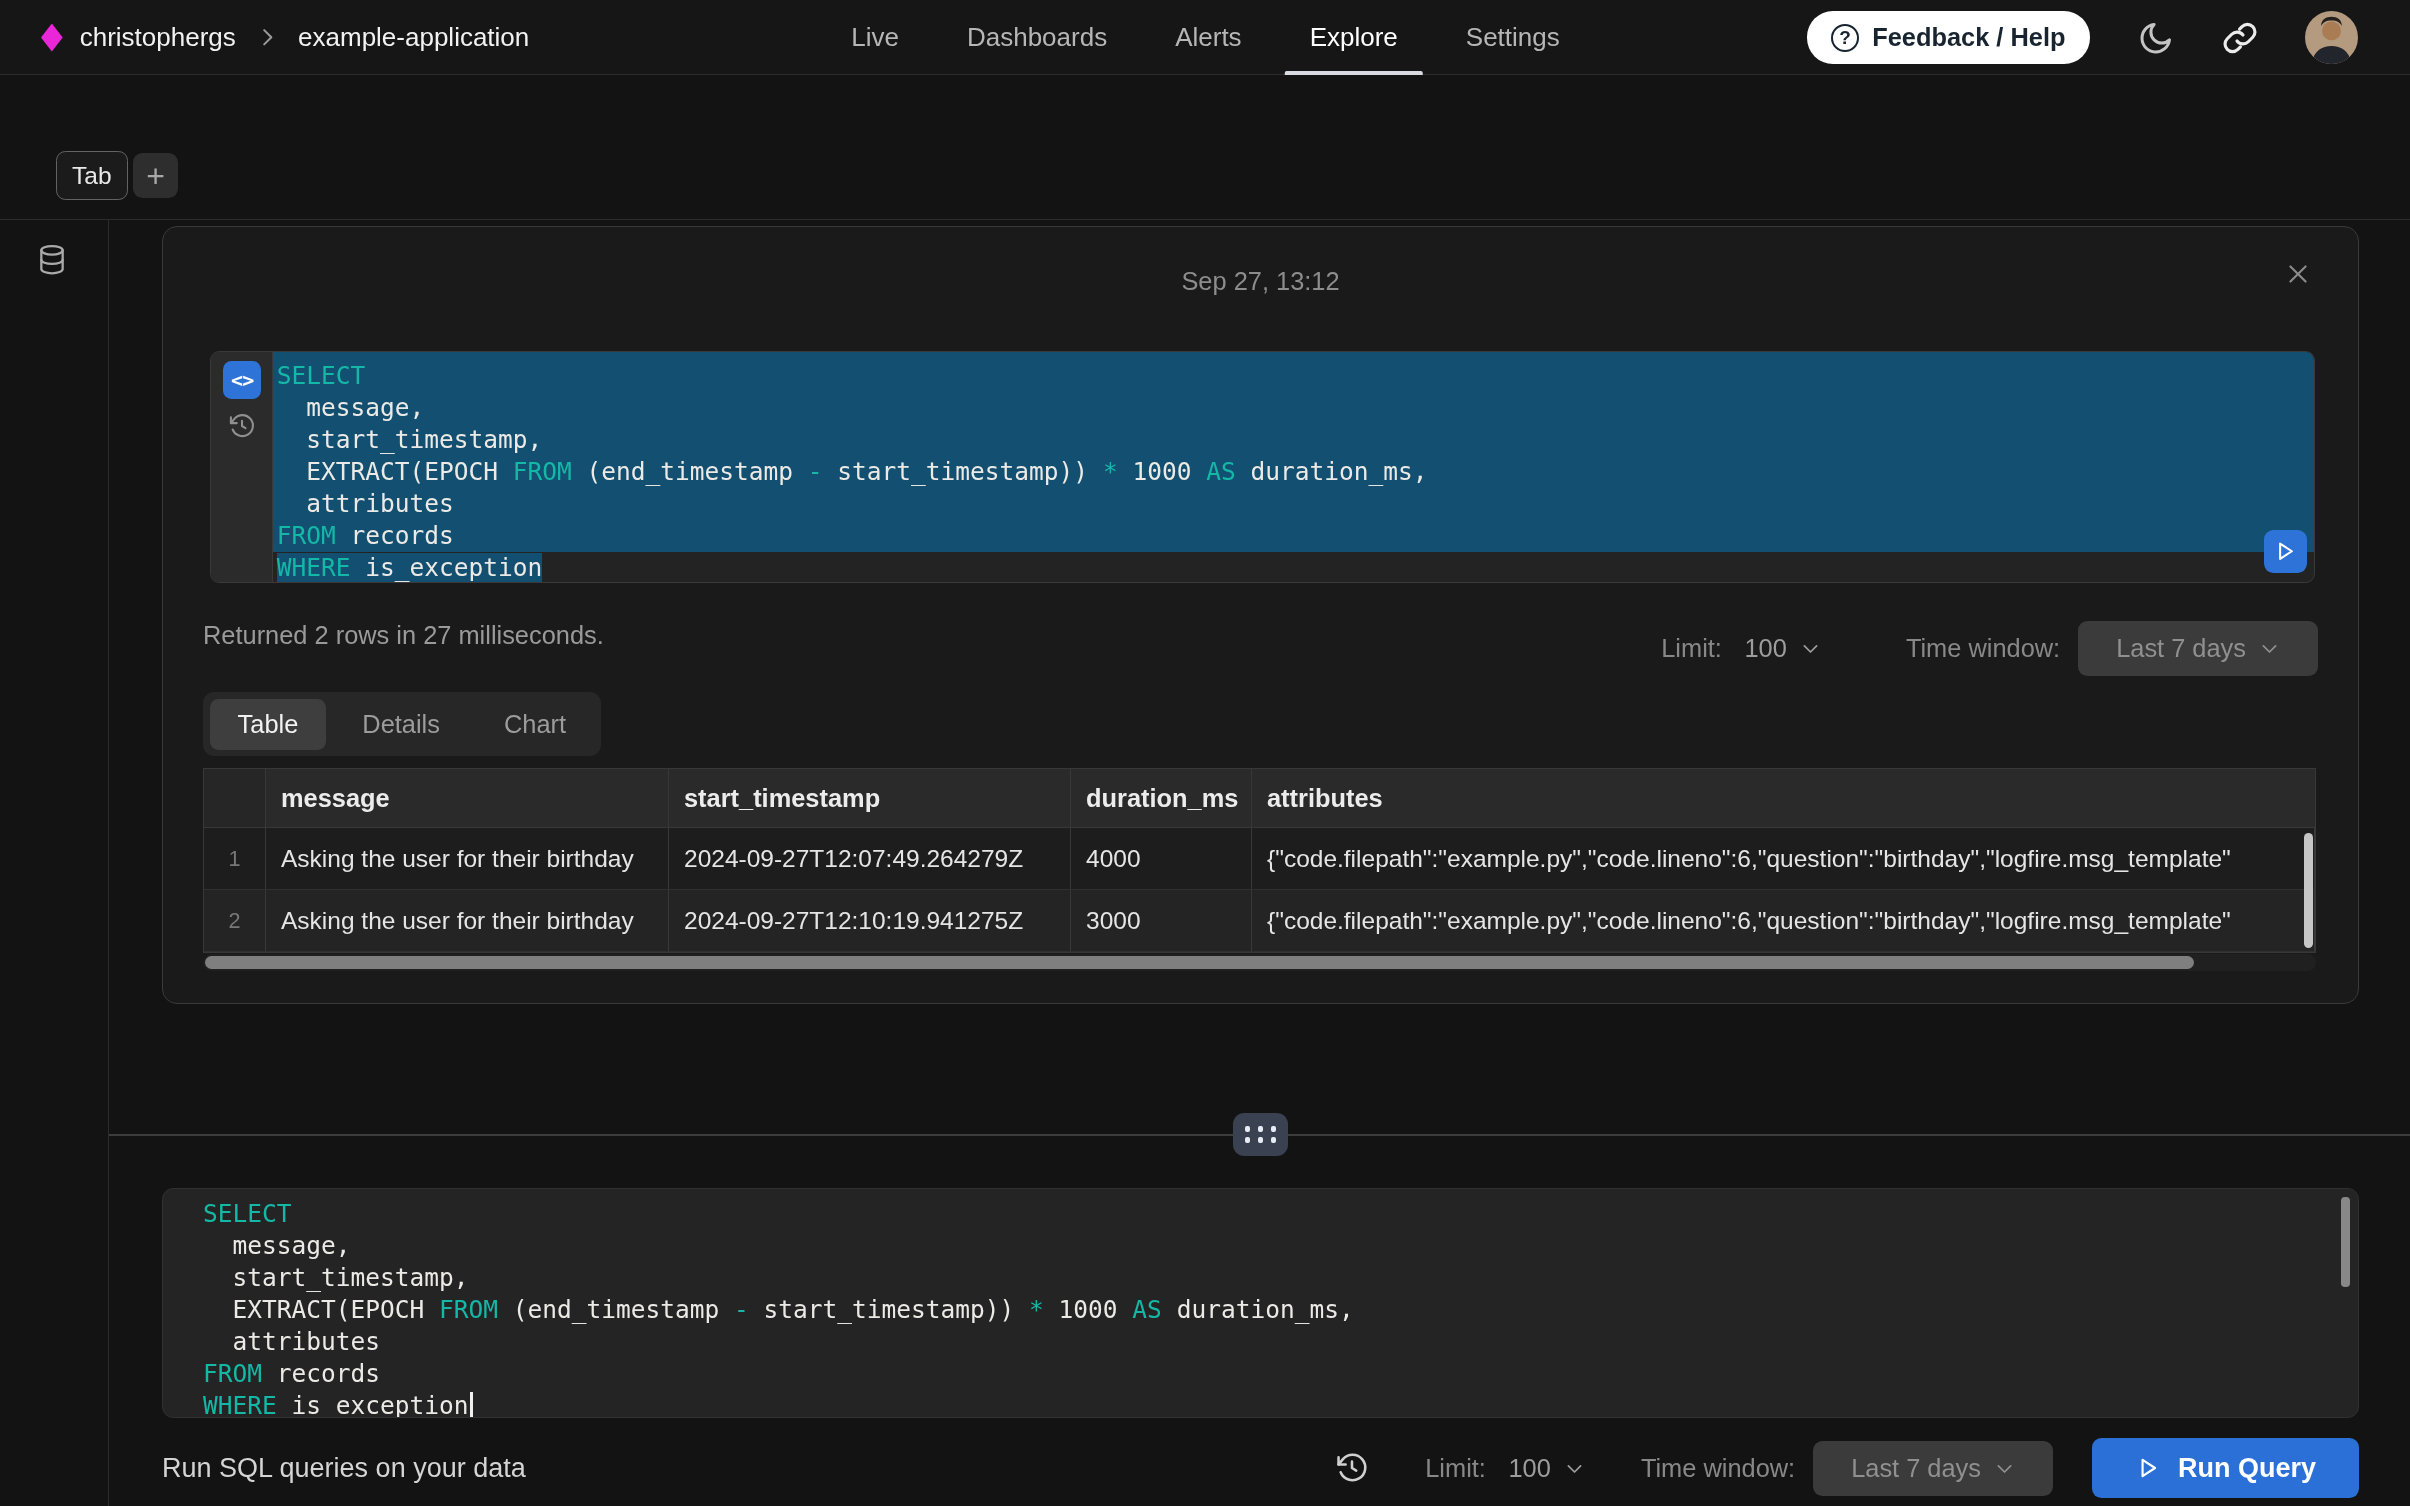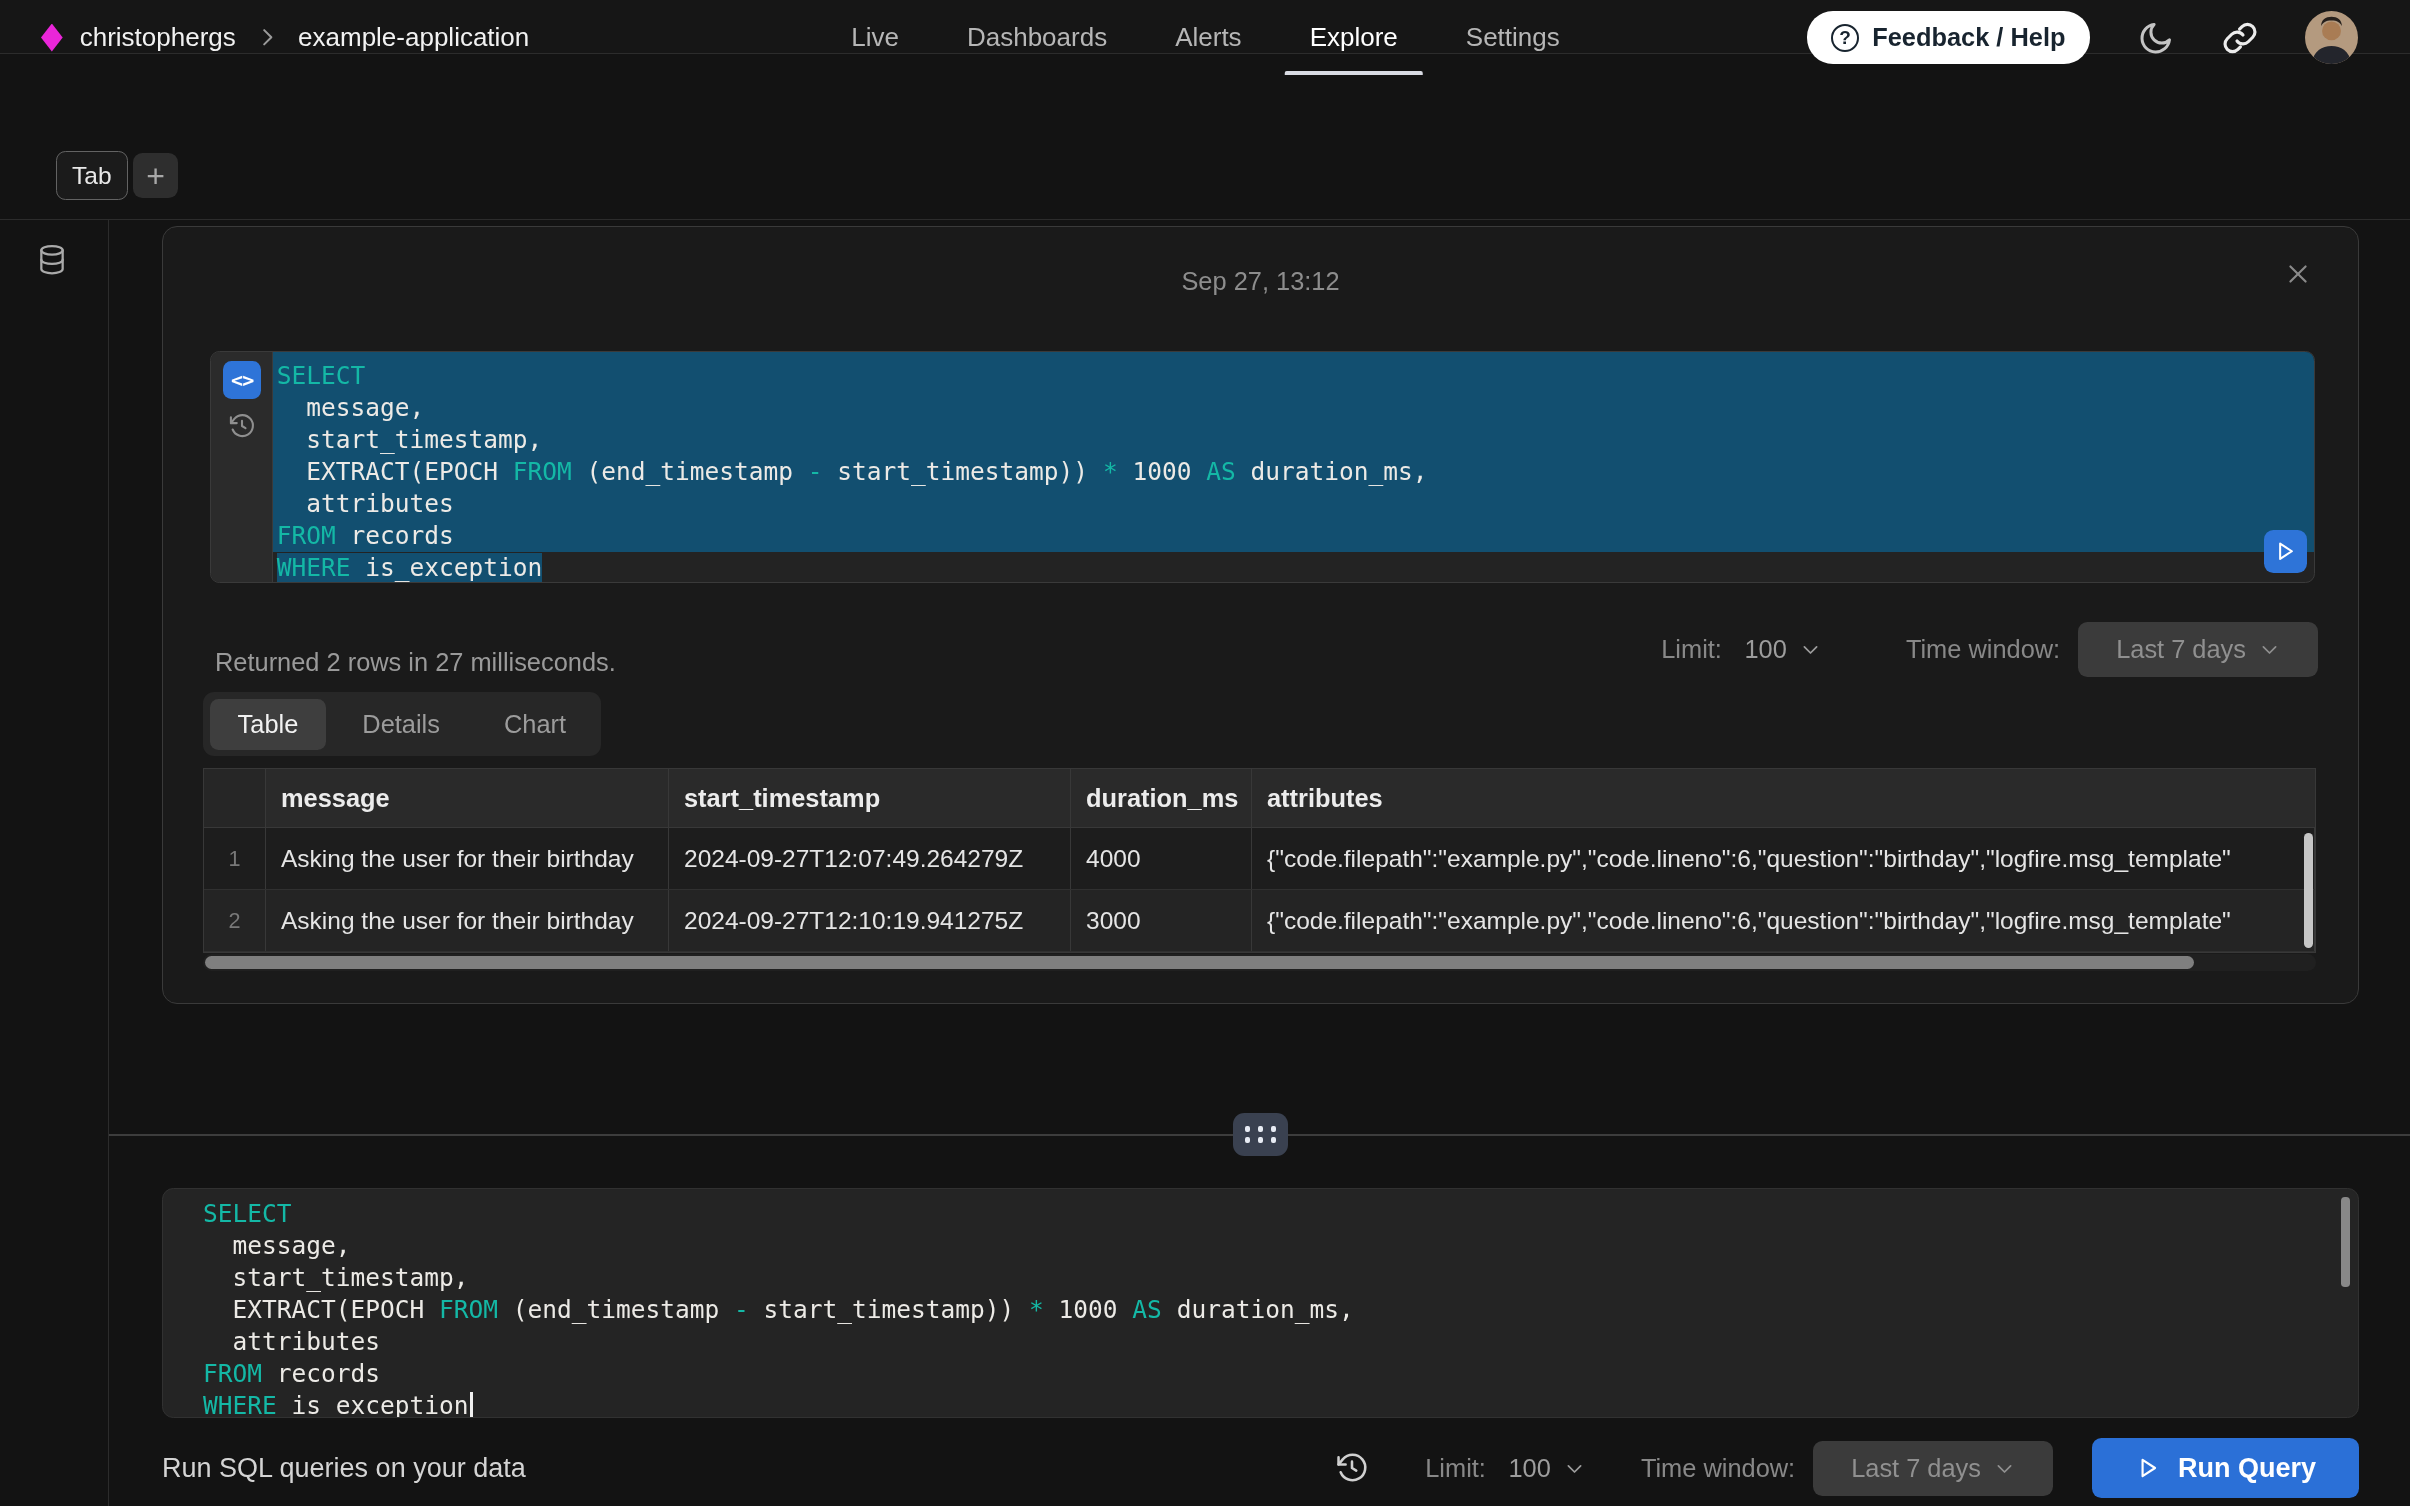--- a/index.html
+++ b/index.html
@@ -1,21 +1,21 @@
 <!DOCTYPE html>
 <html style="font-size:15px"><head>
 <meta charset="utf-8">
 <style>
   html,body{margin:0;padding:0;background:#131313;}
   *{box-sizing:border-box;}
   .screen{position:relative;width:2411px;height:1507px;background:#131313;overflow:hidden;
           font-family:"Liberation Sans",sans-serif;color:#e6e6e6;}
 
   
-  .navbar{position:absolute;left:0;top:0;width:100%;height:54px;background:#161616;
+  .navbar{position:absolute;left:0;top:0;width:100%;height:75px;background:#161616;
           border-bottom:0.9px solid #2c2c2c;}
   .brand{position:absolute;left:41px;top:0;height:75px;display:flex;align-items:center;gap:17px;
          font-size:26px;color:#f2f2f2;}
   .diamond{width:21.7px;height:28px;background:#ea26d9;
            clip-path:polygon(50% 0,100% 50%,50% 100%,0 50%);}
   .crumb{color:#f2f2f2;cursor:pointer;}
   .crumb-sep{display:flex;align-items:center;margin:0 1.9px;}
   .nav-center{position:absolute;left:50%;top:0;height:75px;transform:translateX(-50%);
               display:flex;align-items:center;gap:68px;}
   .nav-item{position:relative;height:75px;display:flex;align-items:center;color:#b6b6b6;
@@ -60,22 +60,22 @@
              line-height:32px;color:#eceae6;cursor:text;}
   .code-line{white-space:pre;padding-left:3.8px;}
   .code-line:first-child{padding-top:7.5px;}
   .sel-full{background:#124f70;}
   .sel-inline{background:#124f70;}
   .kw{color:#14b8a6;}
   .run-icon-btn{position:absolute;right:7.5px;bottom:9.4px;width:43px;height:43px;background:#2e74d8;
                 border-radius:9.4px;display:flex;align-items:center;justify-content:center;cursor:pointer;}
 
   
-  .meta-row{position:absolute;left:52px;right:40px;top:394px;height:56px;display:flex;
-            align-items:flex-end;justify-content:space-between;}
+  .meta-row{position:absolute;left:40px;right:40px;top:394px;height:56px;display:flex;
+            align-items:flex-start;justify-content:space-between;}
   .result-summary{color:#9a9a9a;font-size:25.4px;}
   .meta-controls{display:flex;align-items:center;}
   .ctl-label{color:#888888;font-size:25.4px;}
   .ctl-value{color:#9d9d9d;font-size:25.4px;display:flex;align-items:center;gap:13px;cursor:pointer;}
   .tw-pill{height:55px;background:#3b3b3b;border-radius:9.4px;display:flex;align-items:center;
            justify-content:center;gap:13px;padding:0 38px;color:#909090;font-size:25.4px;cursor:pointer;}
 
   
   .seg-tabs{position:absolute;left:40px;top:465px;height:64px;background:#272727;border-radius:11.3px;
             display:flex;align-items:center;padding:6.6px;gap:8px;}

